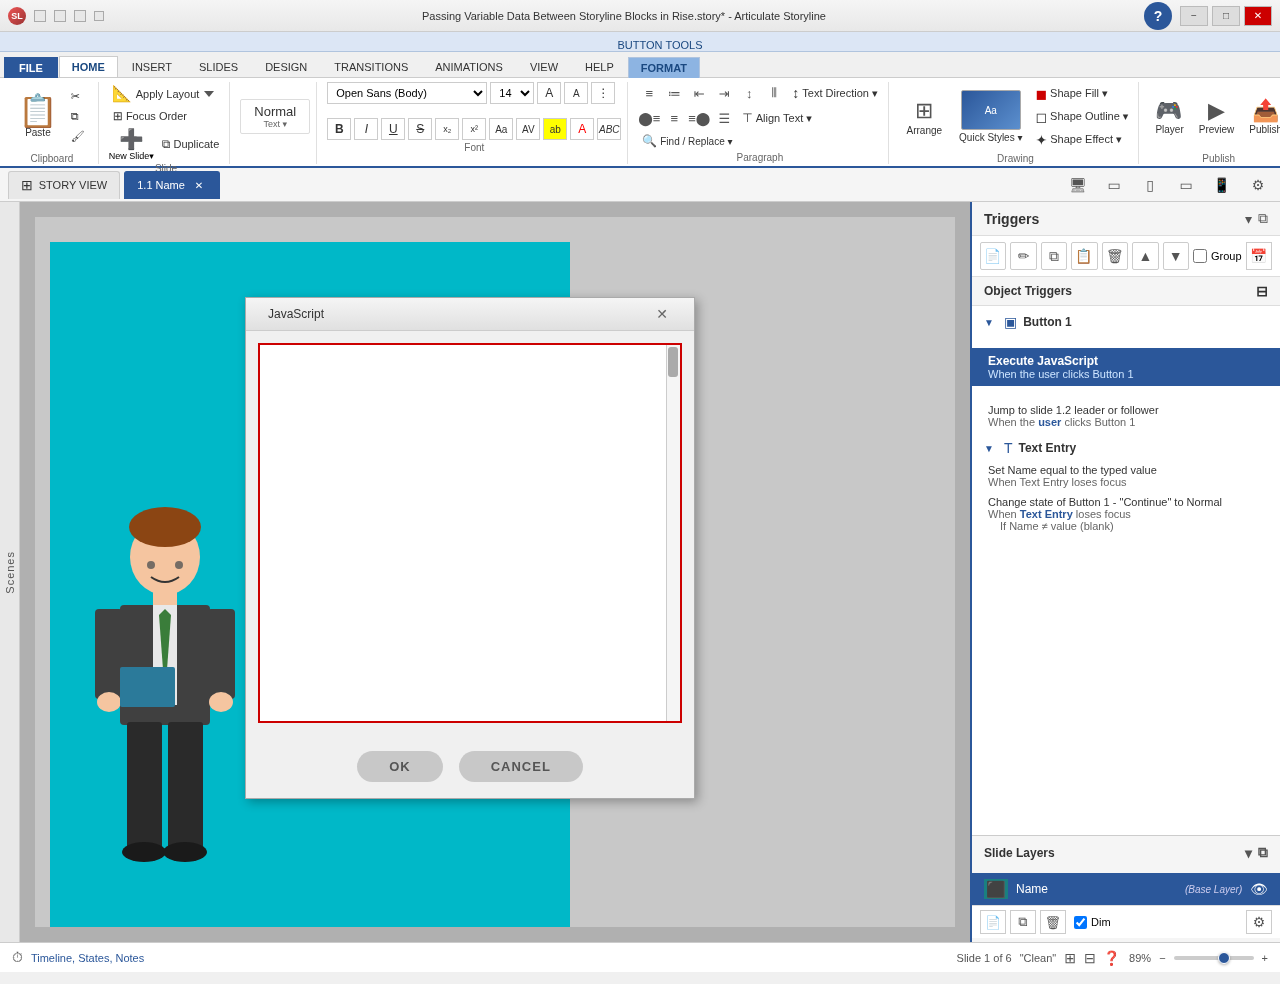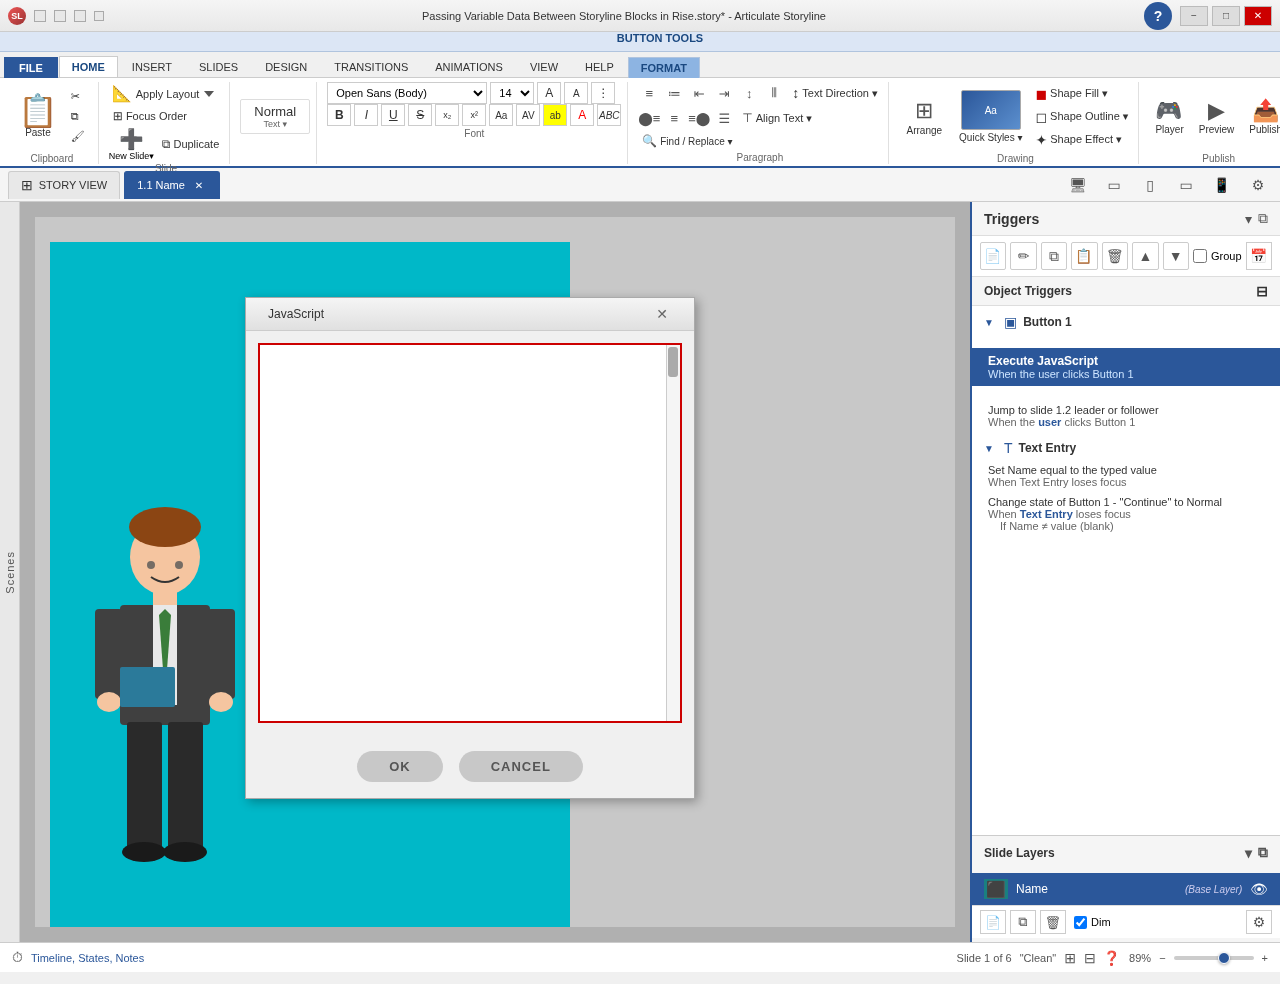--- a/index.html
+++ b/index.html
@@ -33,25 +33,25 @@
       font-size: 10px; cursor: pointer; color: #444;
     }
     #title-bar .win-btn.close { background: #c00; color: white; }
 
     
     #button-tools-band {
       height: 20px;
       background: #dce6f5;
       border-bottom: 1px solid #b0c4de;
       display: flex;
-      align-items: flex-start;
+      align-items: flex-end;
       justify-content: center;
       font-size: 11px;
       color: #1a4880;
-      font-weight: bold;
+      font-weight: normal;
       padding-left: 40px;
     }
 
     
     #ribbon-tabs {
       height: 26px;
       background: #f0f0f0;
       border-bottom: 1px solid #ccc;
       display: flex;
       align-items: flex-end;
@@ -785,21 +785,21 @@
     <div class="ribbon-group-content">
       <div class="normal-text-area">
         <span class="text-sample">Normal</span>
         <span class="text-sample-label">Text ▾</span>
       </div>
     </div>
     <div class="ribbon-group-label">&nbsp;</div>
   </div>
 
   <div class="ribbon-group">
-    <div style="display:flex; flex-direction:column; gap:0;">
+    <div style="display:flex; flex-direction:column; gap:14px;">
       <div class="font-row">
         <select class="font-select">
           <option>Open Sans (Body)</option>
         </select>
         <select class="font-size-select">
           <option>14</option>
         </select>
         <button class="font-btn">A</button>
         <button class="font-btn" style="font-size:10px;">A</button>
         <button class="font-btn">⋮</button>

